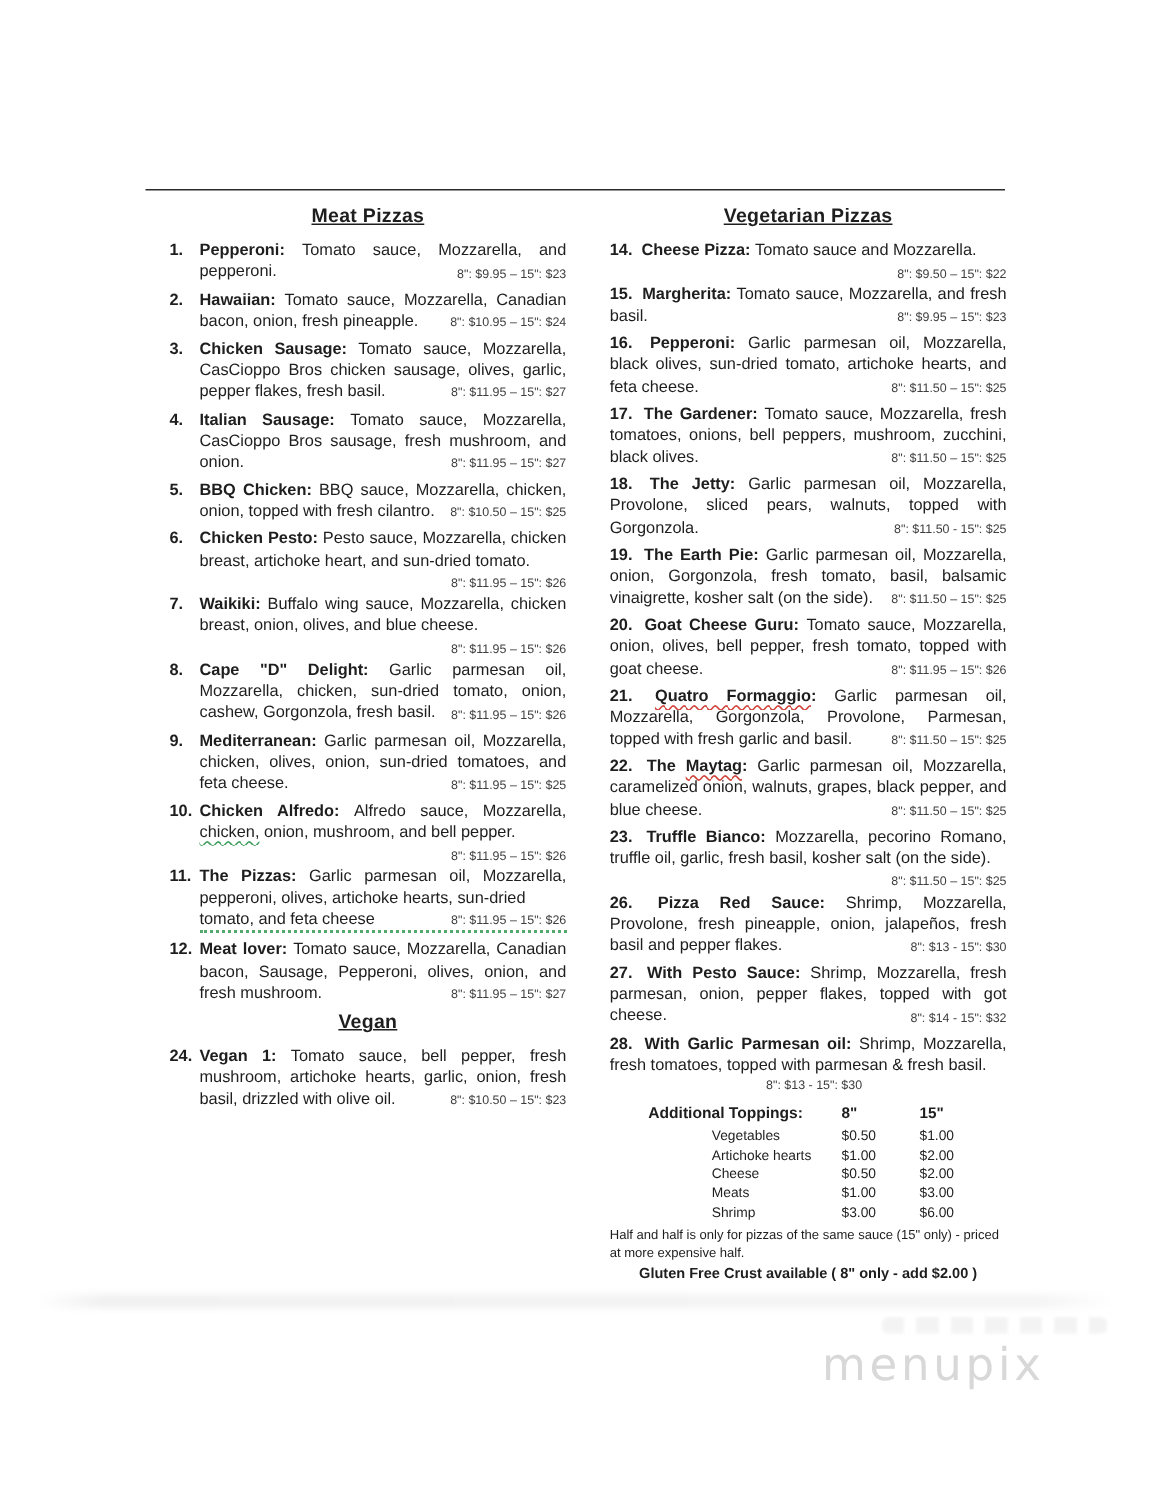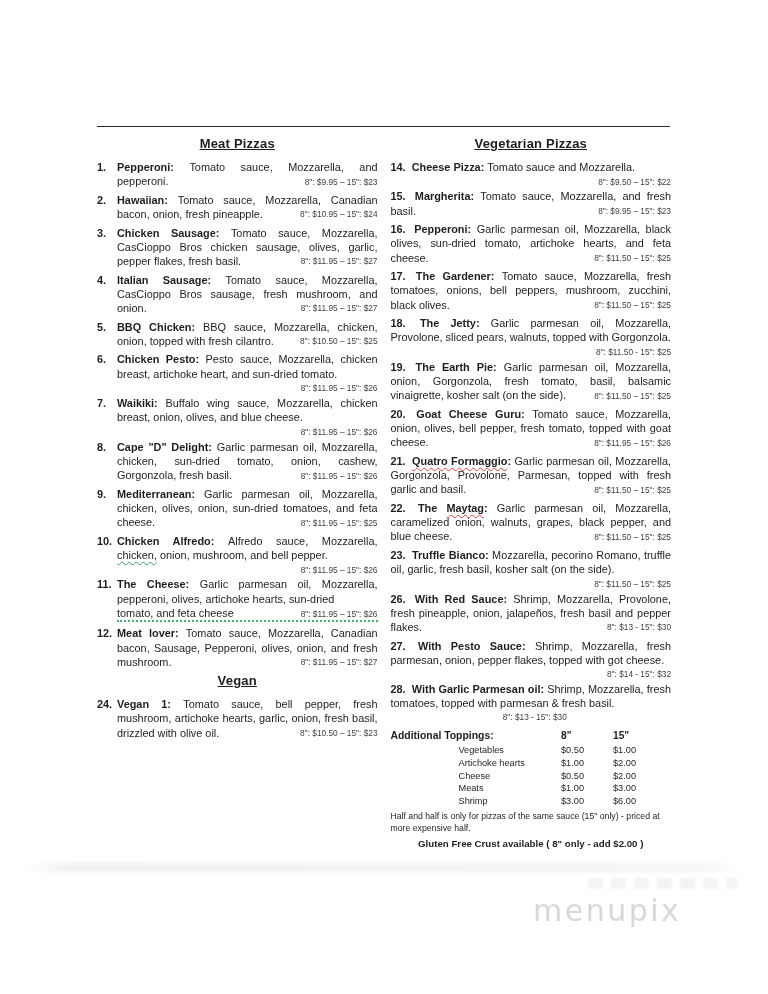--- a/index.html
+++ b/index.html
@@ -4,44 +4,44 @@
 <style>
   html,body{margin:0;padding:0;}
   body{
     width:768px;height:994px;background:#ffffff;position:relative;overflow:hidden;
     font-family:"Liberation Sans", sans-serif;color:#1e1e1e;
     -webkit-font-smoothing:antialiased;
   }
   .page{position:absolute;inset:0;}
   .rule{position:absolute;left:97px;top:126px;width:573px;border-top:1.6px solid #2b2b2b;}
   .cols{position:absolute;left:97px;top:132px;width:574px;display:flex;gap:13px;}
-  .col{width:281px;font-size:10.9px;line-height:1.3;}
+  .col{width:281px;font-size:10.9px;line-height:1.3;margin-left:16px;}
   .sec-title{font-size:13px;font-weight:bold;text-decoration:underline;text-align:center;margin:4px 0 7px;letter-spacing:.2px;}
   .item{margin-bottom:4.5px;}
   .hang{position:relative;padding-left:20px;}
   .hang > .itext > .num{position:absolute;left:0;}
   .num{font-weight:bold;}
   .col-right .num{margin-right:3px;}
   .iname{font-weight:bold;}
   .itext{text-align:justify;}
   .itext::after{content:"";display:block;clear:both;}
   .price{float:right;font-size:8.3px;color:#3e3e3e;margin-left:8px;position:relative;top:2.5px;white-space:nowrap;}
   .price.center{float:none;display:block;text-align:center;top:0;margin-top:1px;}
   .dotline{display:flex;align-items:baseline;border-bottom:2px dotted #53a96b;}
   .dotline .price{float:none;margin-left:auto;top:0;}
   .u-wavy-green{text-decoration:underline;text-decoration-style:wavy;text-decoration-color:#3fa05f;text-decoration-thickness:1px;text-underline-offset:2px;}
   .u-wavy-red{text-decoration:underline;text-decoration-style:wavy;text-decoration-color:#d0433b;text-decoration-thickness:1px;text-underline-offset:2px;}
   .toppings{display:grid;grid-template-columns:1fr 52px 58px;margin-top:7px;font-size:9.2px;line-height:1.4;}
-  .t-title{font-weight:bold;font-size:10.4px;}
+  .t-title{font-weight:bold;font-size:10.4px;text-align:center;}
   .t-colhead{font-weight:bold;font-size:10.2px;}
   .t-label{padding-left:68px;}
   .note-half{font-size:8.7px;margin-top:3px;line-height:1.35;}
   .note-gluten{font-size:9.7px;font-weight:bold;text-align:center;margin-top:3px;}
   .watermark{
-    position:absolute;left:533px;top:893px;font-size:30px;color:#d8d8d8;
+    position:absolute;left:548px;top:893px;font-size:30px;color:#d8d8d8;
     letter-spacing:2.5px;font-family:"DejaVu Sans", sans-serif;
   }
   .smudge{position:absolute;left:588px;top:878px;width:150px;height:11px;border-radius:4px;
     background:repeating-linear-gradient(90deg,#ececec 0 15px,transparent 15px 23px);filter:blur(1.2px);opacity:.6;}
   .scan-edge{position:absolute;left:26px;top:863px;width:716px;height:9px;filter:blur(2.5px);
     background:linear-gradient(90deg,rgba(0,0,0,0),rgba(0,0,0,.06) 6%,rgba(0,0,0,.045) 93%,rgba(0,0,0,0));}
 </style>
 </head>
 <body>
 
@@ -75,21 +75,21 @@
         <div class="item hang">
           <div class="itext"><span class="num">8.</span><span class="iname">Cape "D" Delight: </span><span class="idesc">Garlic parmesan oil, Mozzarella, chicken, sun-dried tomato, onion, cashew, Gorgonzola, fresh basil. </span><span class="price">8": $11.95 – 15": $26</span></div>
         </div>
         <div class="item hang">
           <div class="itext"><span class="num">9.</span><span class="iname">Mediterranean: </span><span class="idesc">Garlic parmesan oil, Mozzarella, chicken, olives, onion, sun-dried tomatoes, and feta cheese. </span><span class="price">8": $11.95 – 15": $25</span></div>
         </div>
         <div class="item hang">
           <div class="itext"><span class="num">10.</span><span class="iname">Chicken Alfredo: </span><span class="idesc">Alfredo sauce, Mozzarella, <span class="u-wavy-green">chicken,</span> onion, mushroom, and bell pepper. </span><span class="price">8": $11.95 – 15": $26</span></div>
         </div>
         <div class="item hang">
-          <div class="itext"><span class="num">11.</span><span class="iname">The Cheese: </span><span class="idesc">Garlic parmesan oil, Mozzarella, pepperoni, olives, artichoke hearts, sun-dried</span></div>
+          <div class="itext"><span class="num">11.</span><span class="iname">The Pizzas: </span><span class="idesc">Garlic parmesan oil, Mozzarella, pepperoni, olives, artichoke hearts, sun-dried</span></div>
           <div class="dotline">
             <span class="idesc">tomato, and feta cheese</span>
             <span class="price">8": $11.95 – 15": $26</span>
           </div>
         </div>
         <div class="item hang">
           <div class="itext"><span class="num">12.</span><span class="iname">Meat lover: </span><span class="idesc">Tomato sauce, Mozzarella, Canadian bacon, Sausage, Pepperoni, olives, onion, and fresh mushroom. </span><span class="price">8": $11.95 – 15": $27</span></div>
         </div>
         <div class="sec-title">Vegan</div>
         <div class="item hang">
@@ -123,21 +123,21 @@
           <div class="item">
             <div class="itext"><span class="num">21.</span> <span class="iname"><span class="u-wavy-red">Quatro Formaggio</span>: </span><span class="idesc">Garlic parmesan oil, Mozzarella, Gorgonzola, Provolone, Parmesan, topped with fresh garlic and basil. </span><span class="price">8": $11.50 – 15": $25</span></div>
           </div>
           <div class="item">
             <div class="itext"><span class="num">22.</span> <span class="iname">The <span class="u-wavy-red">Maytag</span>: </span><span class="idesc">Garlic parmesan oil, Mozzarella, caramelized onion, walnuts, grapes, black pepper, and blue cheese. </span><span class="price">8": $11.50 – 15": $25</span></div>
           </div>
           <div class="item">
             <div class="itext"><span class="num">23.</span> <span class="iname">Truffle Bianco: </span><span class="idesc">Mozzarella, pecorino Romano, truffle oil, garlic, fresh basil, kosher salt (on the side). </span><span class="price">8": $11.50 – 15": $25</span></div>
           </div>
           <div class="item">
-            <div class="itext"><span class="num">26.</span> <span class="iname">With Red Sauce: </span><span class="idesc">Shrimp, Mozzarella, Provolone, fresh pineapple, onion, jalapeños, fresh basil and pepper flakes. </span><span class="price">8": $13 - 15": $30</span></div>
+            <div class="itext"><span class="num">26.</span> <span class="iname">Pizza Red Sauce: </span><span class="idesc">Shrimp, Mozzarella, Provolone, fresh pineapple, onion, jalapeños, fresh basil and pepper flakes. </span><span class="price">8": $13 - 15": $30</span></div>
           </div>
           <div class="item">
             <div class="itext"><span class="num">27.</span> <span class="iname">With Pesto Sauce: </span><span class="idesc">Shrimp, Mozzarella, fresh parmesan, onion, pepper flakes, topped with got cheese. </span><span class="price">8": $14 - 15": $32</span></div>
           </div>
           <div class="item">
             <div class="itext"><span class="num">28.</span> <span class="iname">With Garlic Parmesan oil: </span><span class="idesc">Shrimp, Mozzarella, fresh tomatoes, topped with parmesan &amp; fresh basil. </span><span class="price center">8": $13 - 15": $30</span></div>
           </div>
         </div>
 
       <div class="toppings">

